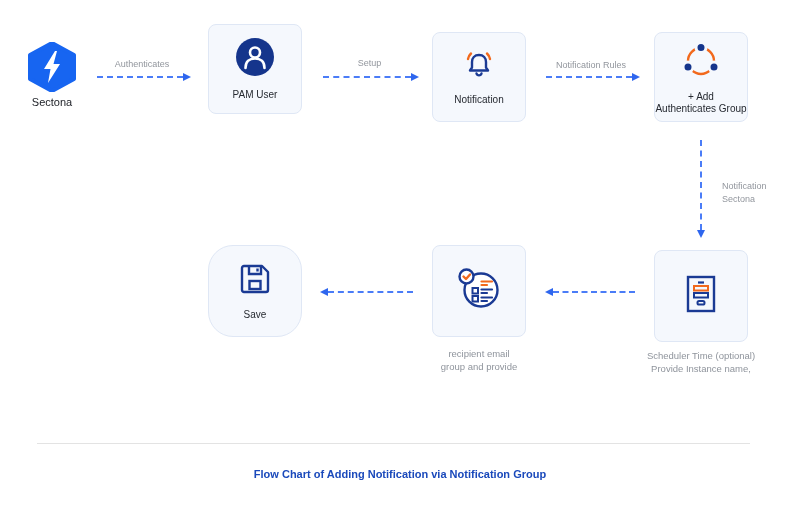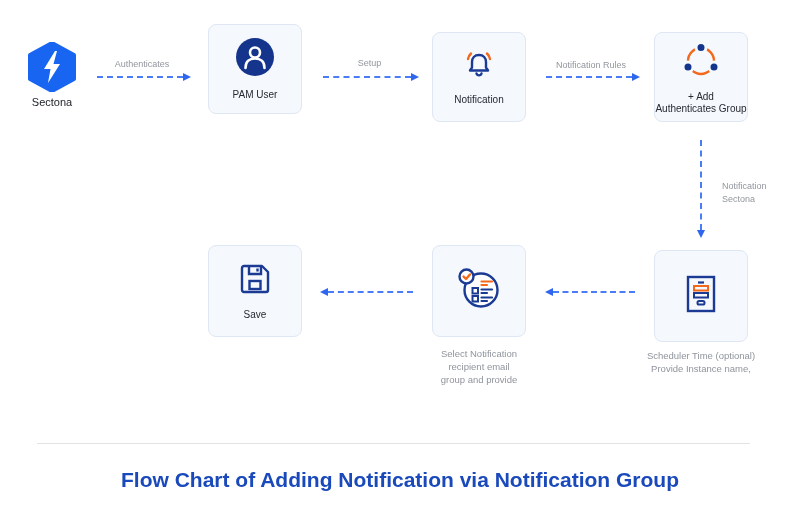--- a/index.html
+++ b/index.html
@@ -11,21 +11,21 @@
   
   .node {
     position:absolute; background:#f5f8fd; border:1px solid #dfe7f5;
     border-radius:8px; display:flex; flex-direction:column;
     align-items:center; justify-content:center; gap:8px; box-sizing:border-box;
   }
   .node-label { font-size:10px; color:#262a31; text-align:center; line-height:12px; }
   #node-pam      { left:208px; top:24px;  width:94px; height:90px; }
   #node-notif    { left:432px; top:32px;  width:94px; height:90px; }
   #node-addgroup { left:654px; top:32px;  width:94px; height:90px; gap:8px; }
-  #node-save     { left:208px; top:245px; width:94px; height:92px; }
+  #node-save     { left:208px; top:245px; width:94px; height:92px;border-radius:25px; }
   #node-select   { left:432px; top:245px; width:94px; height:92px; }
   #node-provide  { left:654px; top:250px; width:94px; height:92px; }
 
   
   #sectona { position:absolute; left:23px; top:42px; width:58px; text-align:center; }
   #sectona .start-label { margin-top:0; font-size:11px; color:#1b1e24; }
 
   
   .caption { position:absolute; font-size:9.5px; color:#8f949c; text-align:center; line-height:13px; }
   #caption-provide { left:624px; top:349px; width:154px; }
@@ -52,21 +52,21 @@
   #arrow-setup { left:323px; top:76px;  width:88px; }
   #arrow-rules { left:546px; top:76px;  width:86px; }
   #arrow-down  { left:700px; top:140px; height:90px; }
   #arrow-left1 { left:553px; top:291px; width:82px; }
   #arrow-left2 { left:328px; top:291px; width:85px; }
 
   
   .divider { position:absolute; left:37px; top:443px; width:713px; height:1px; background:#e3e3e3; }
   .footer-title {
     position:absolute; left:0; top:468px; width:800px; text-align:center;
-    font-size:21px; font-weight:bold; color:#1a49bb;
+    font-size:11px; font-weight:bold; color:#1a49bb;
   }
 </style>
 </head>
 <body>
 
 <div class="stage">
 
   <div id="sectona">
     <span>
       <svg width="52" height="50" viewBox="0 0 52 50">
@@ -169,21 +169,20 @@
         <line x1="25.5" y1="25" x2="31" y2="25" stroke="#1a3a94" stroke-width="2.2" stroke-linecap="round"></line>
         <rect x="16.5" y="28" width="5.5" height="5.5" fill="none" stroke="#1a3a94" stroke-width="2"></rect>
         <line x1="25.5" y1="29.5" x2="36" y2="29.5" stroke="#1a3a94" stroke-width="2.2" stroke-linecap="round"></line>
         <line x1="25.5" y1="33" x2="31" y2="33" stroke="#1a3a94" stroke-width="2.2" stroke-linecap="round"></line>
         <circle cx="10.5" cy="8.5" r="7" fill="#ffffff" stroke="#1a3a94" stroke-width="2.4"></circle>
         <path d="M7.5 8.5 L10 11 L14 6.5" fill="none" stroke="#f2691c" stroke-width="2.4" stroke-linecap="round" stroke-linejoin="round"></path>
       </svg>
     </span>
   </div>
   <div class="caption" id="caption-select">
-    <div>Select Notification</div>
     <div>recipient email</div>
     <div>group and provide</div>
   </div>
 
   <div class="h-arrow" id="arrow-left2">
       <span class="head head-left"></span>
     </div>
 
   <div class="node" id="node-save">
     <span>

